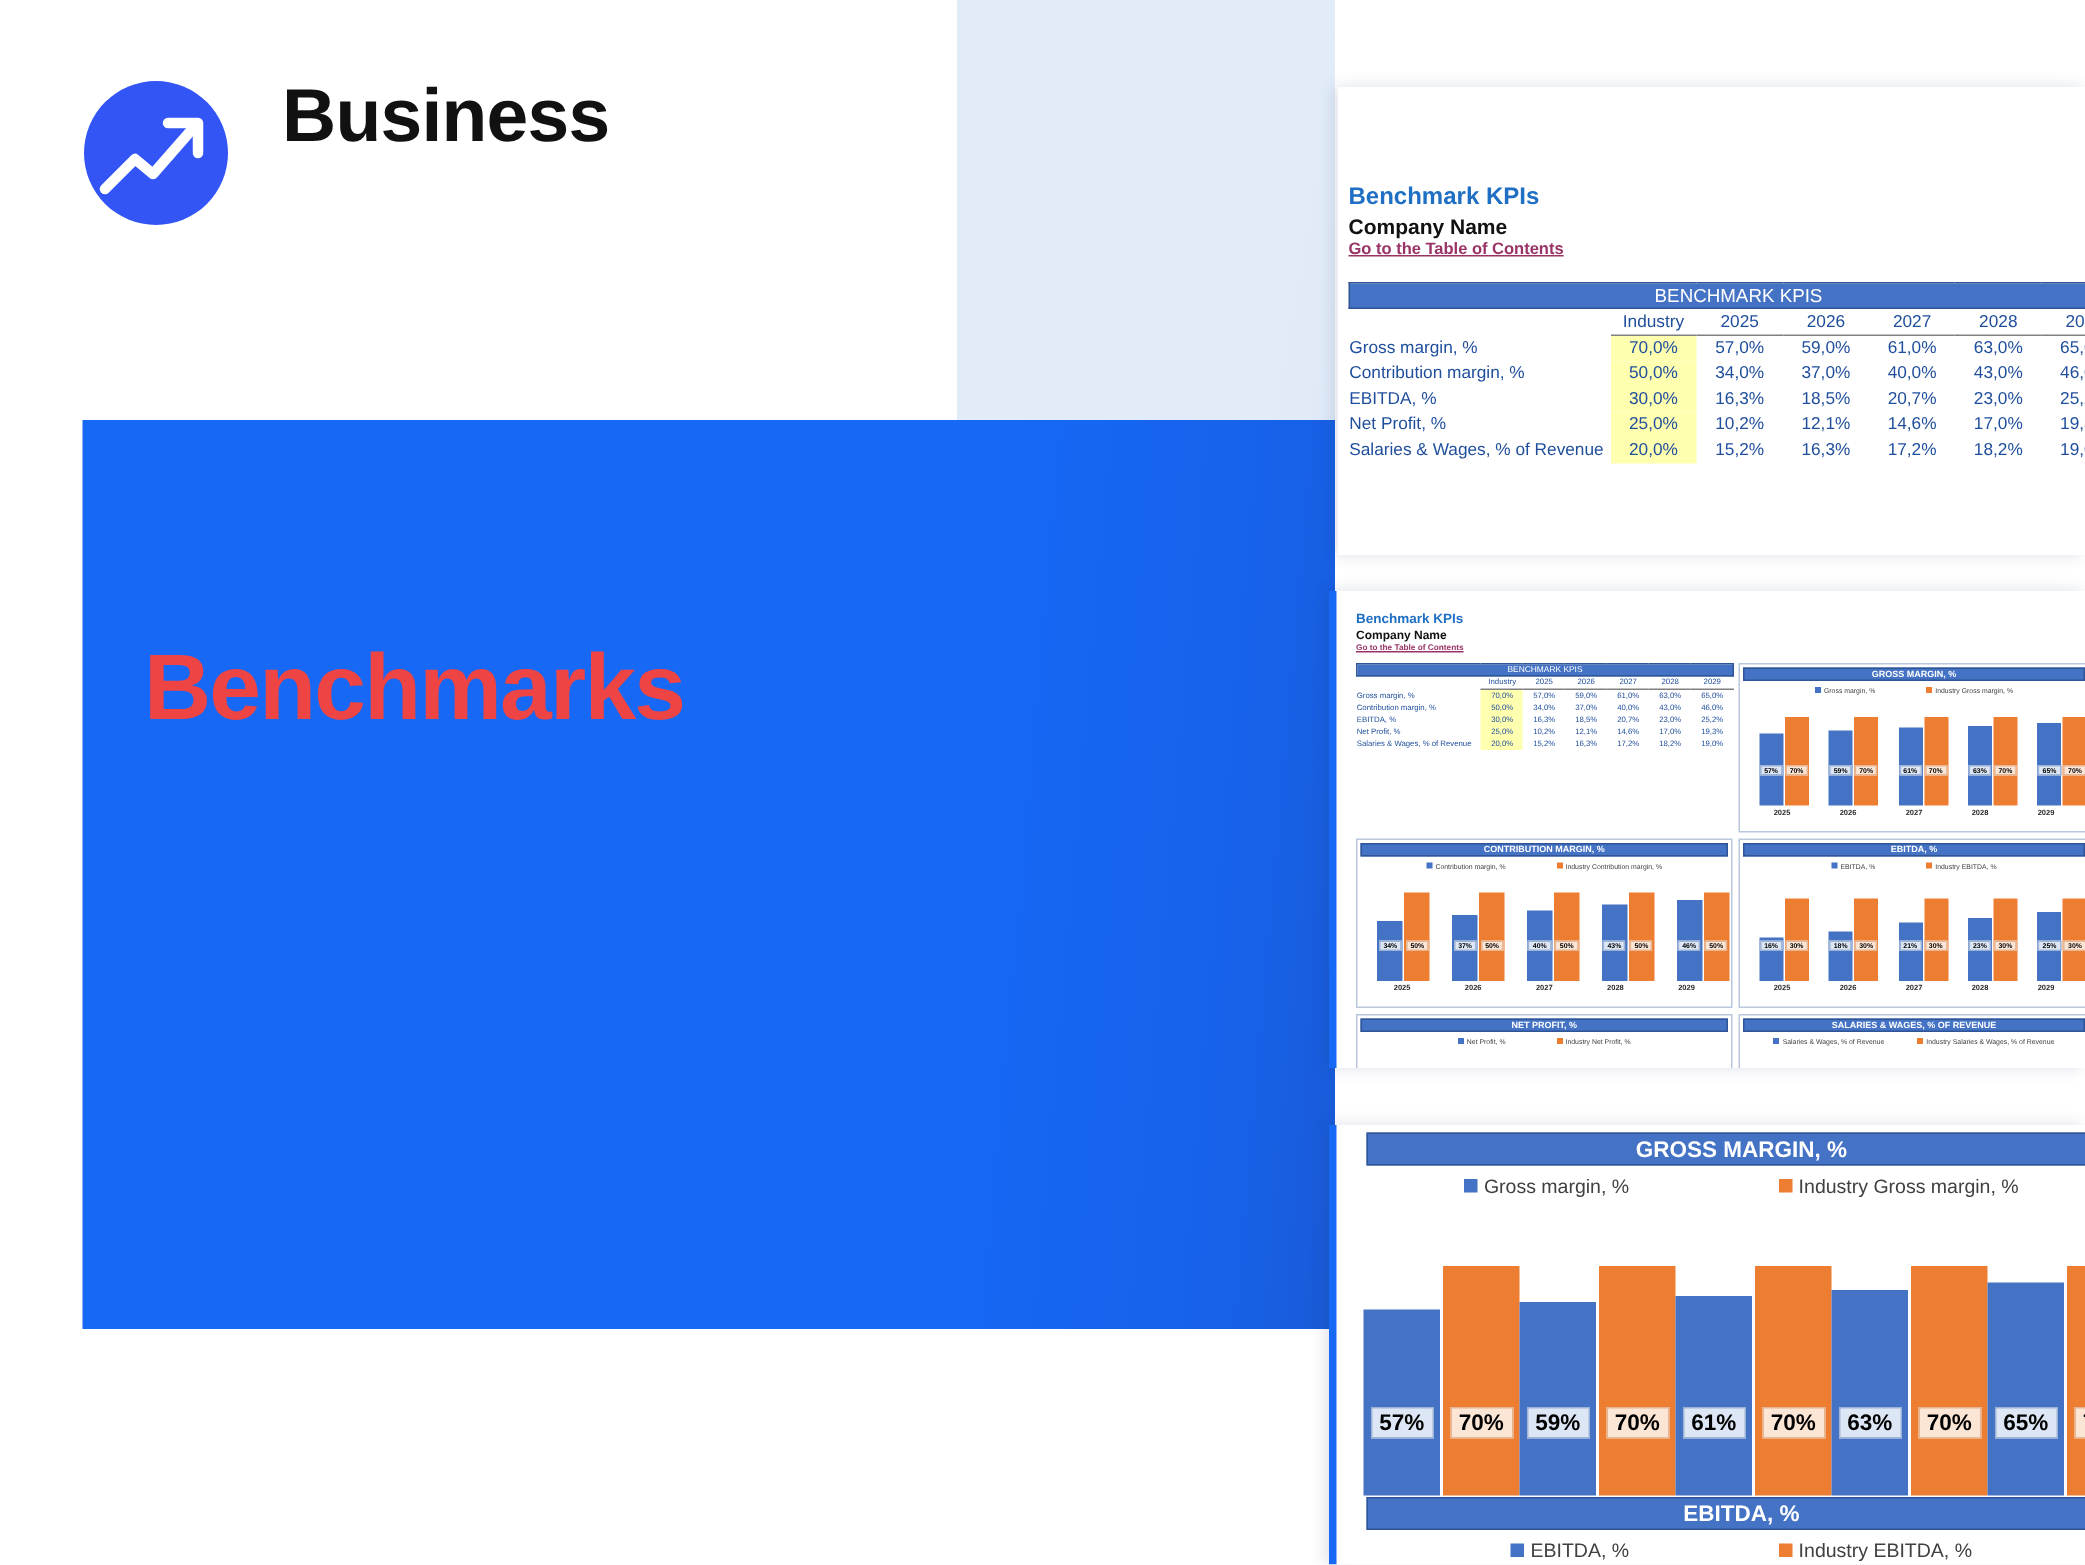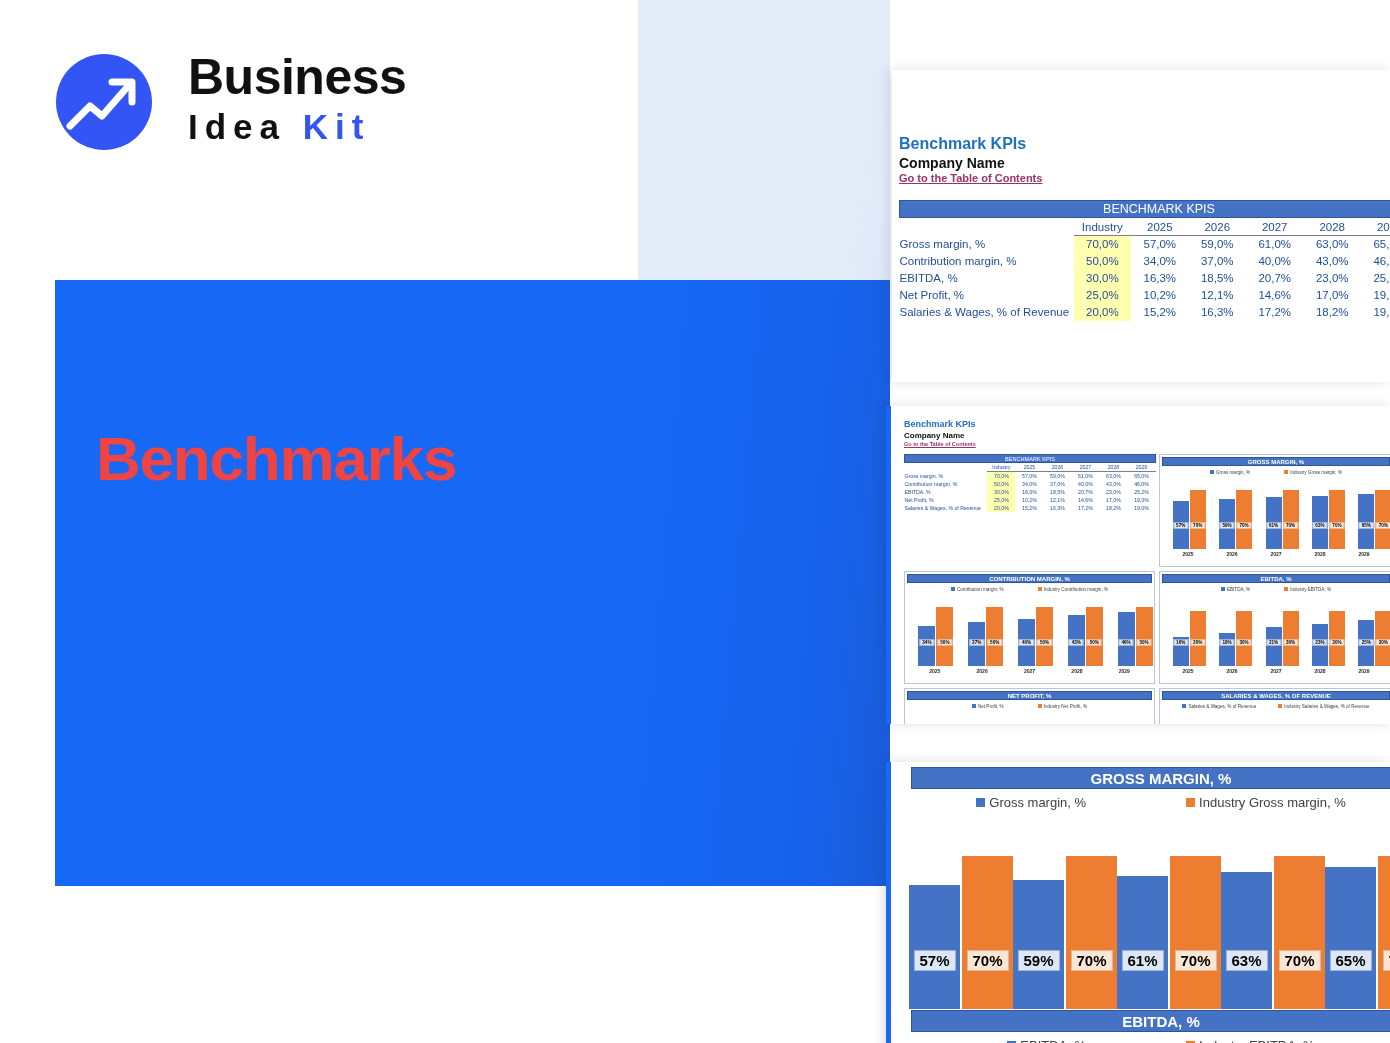--- a/index.html
+++ b/index.html
@@ -45,21 +45,21 @@
     font-size: 62px; font-weight: bold; color: #ef4444;
     letter-spacing: -1.2px; line-height: 70px; white-space: nowrap;
   }
   .hero-body {
     position: absolute; left: 96px; top: 532px; width: 660px;
     font-size: 27px; font-weight: bold; color: #ffffff;
     line-height: 38px; letter-spacing: -0.2px;
   }
 
   
-  .xl-panel { position: absolute; background: #ffffff; overflow: hidden; margin-top: 12px; }
+  .xl-panel { position: absolute; background: #ffffff; overflow: hidden; }
   .xl-shadow { box-shadow: -3px 0 10px rgba(40,60,110,0.16); }
   .xl-border-left { border-left: 5px solid #1668f5; }
 
   .xl-title  { color: #1f6fc4; font-weight: bold; }
   .xl-sub    { color: #111111; font-weight: bold; }
   .xl-link   { color: #993366; font-weight: bold; text-decoration: underline; }
 
   table.kpi { border-collapse: collapse; }
   table.kpi td, table.kpi th { padding: 0; font-weight: normal; }
   .kpi-banner {
@@ -116,21 +116,20 @@
 
   <div class="logo">
     <div class="logo-mark">
       <svg width="96" height="96" viewBox="0 0 96 96">
         <path d="M14 72 L34 52 L46 62 L74 30" stroke="#ffffff" stroke-width="7" fill="none" stroke-linecap="round" stroke-linejoin="round"></path>
         <path d="M56 28 L76 28 L76 48" stroke="#ffffff" stroke-width="7" fill="none" stroke-linecap="round" stroke-linejoin="round"></path>
       </svg>
     </div>
     <div class="logo-text">
       <div class="logo-line1">Business</div>
-      <div class="logo-line2"><span>Idea </span><span class="kit">Kit</span></div>
     </div>
   </div>
 
   <div class="hero-title">Benchmarks</div>
 
   <div class="xl-panel xl-shadow" style="left:892px; top:58px; width:498px; height:312px;">
     <div style="position:absolute;left:7px;top:65px;font-size:16px;" class="xl-title">Benchmark KPIs</div>
     <div style="position:absolute;left:7px;top:85px;font-size:14px;" class="xl-sub">Company Name</div>
     <div style="position:absolute;left:7px;top:102px;font-size:11px;" class="xl-link">Go to the Table of Contents</div>
 

